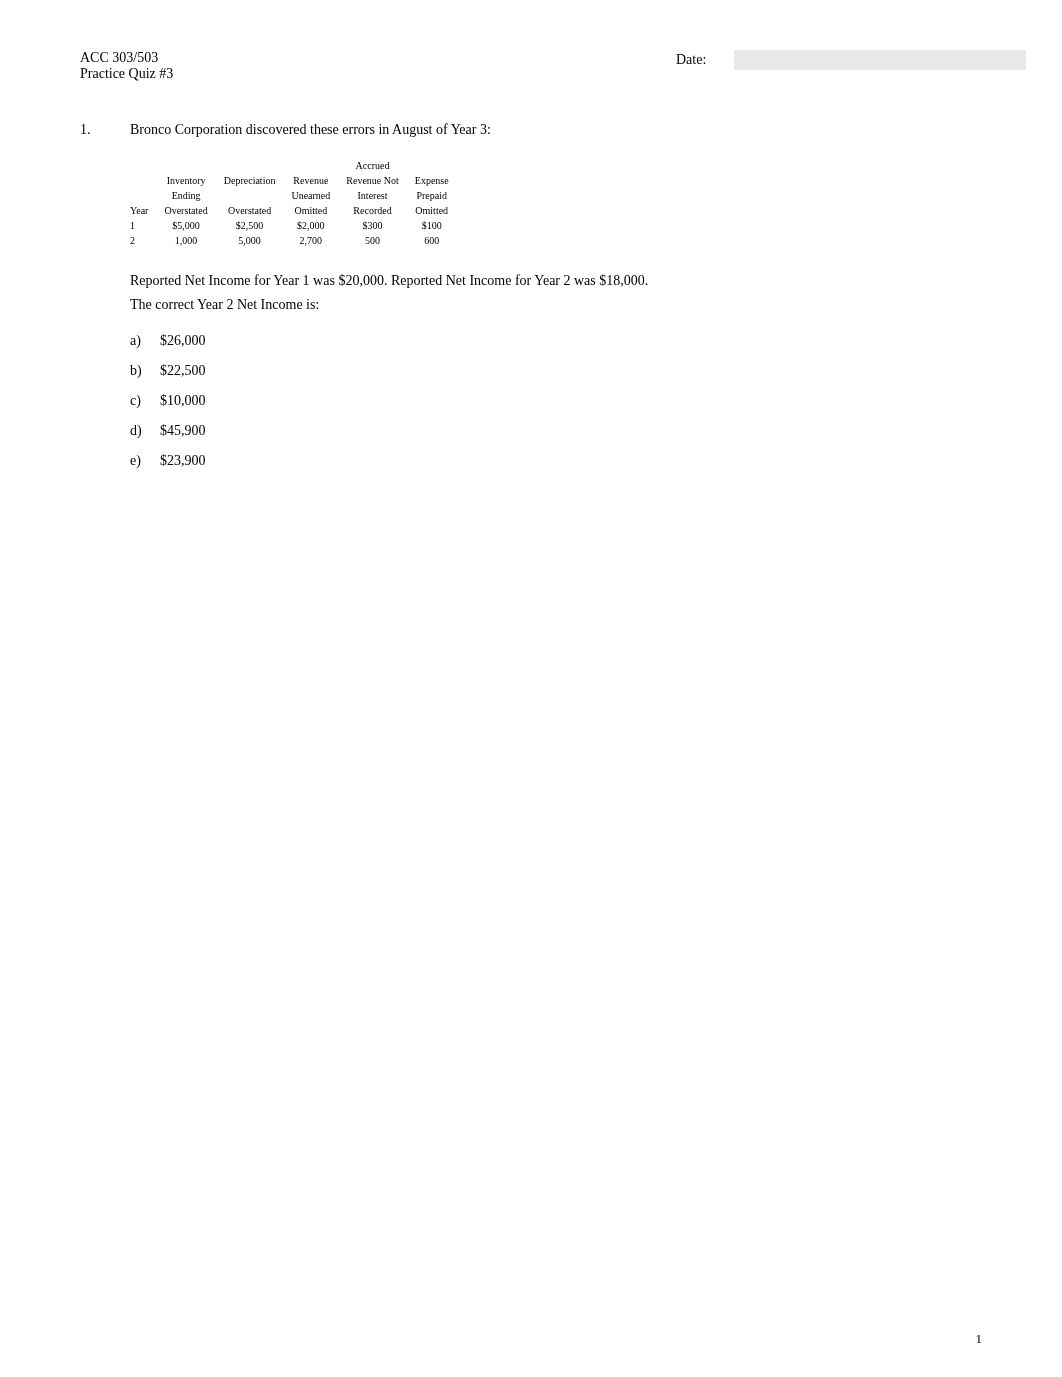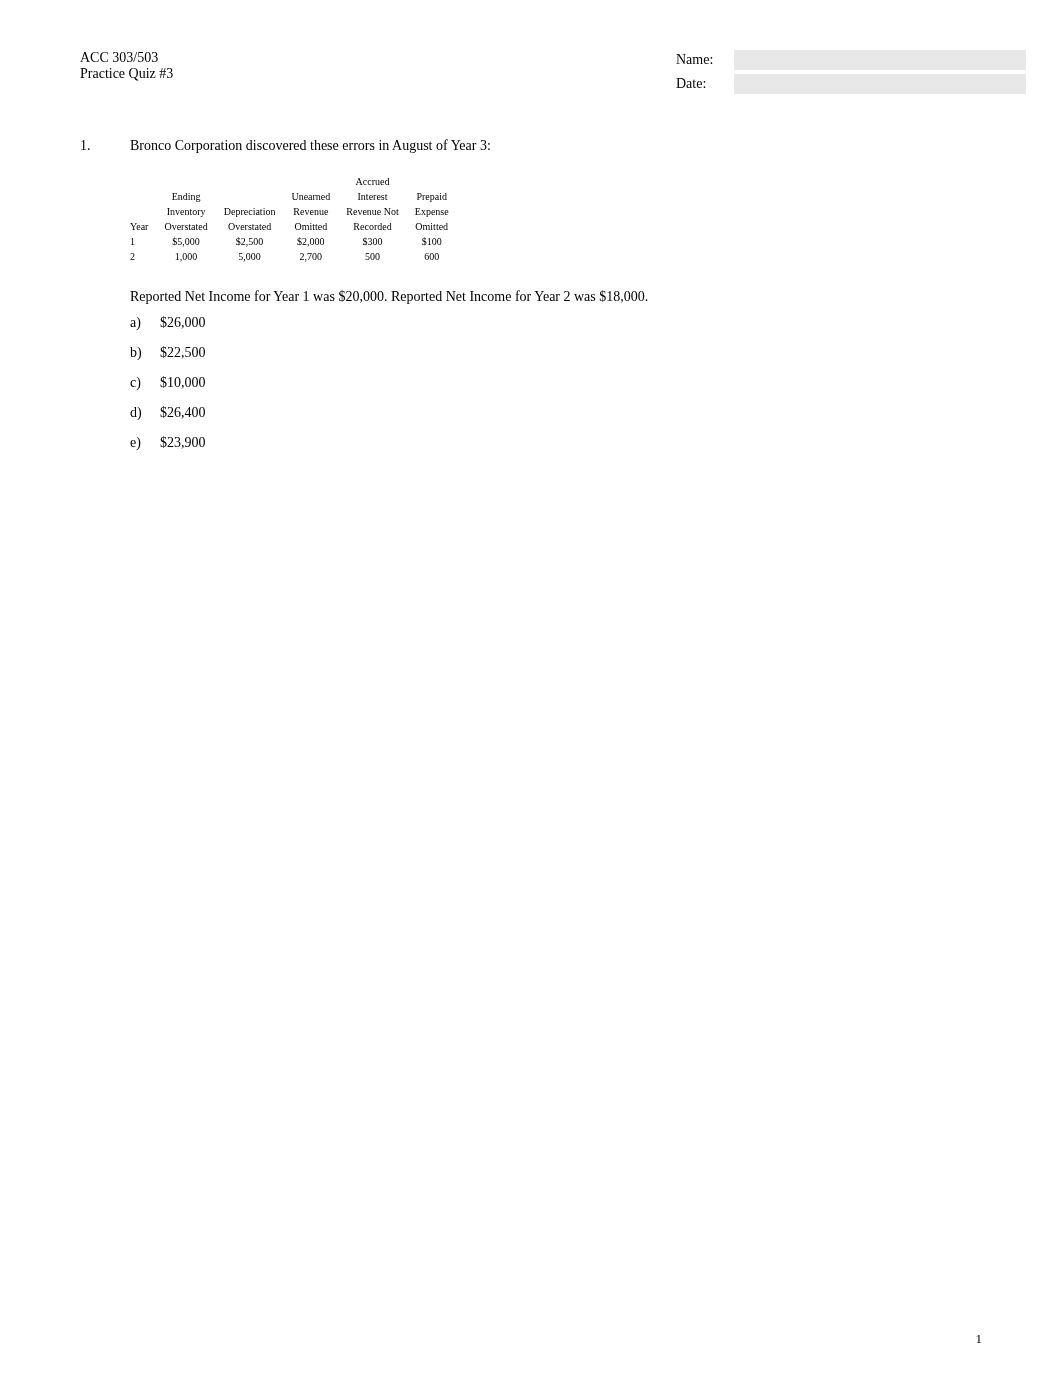--- a/index.html
+++ b/index.html
@@ -143,24 +143,20 @@
 
 <div class="page">
 
   <div class="header">
     <div class="header-left">
       <span>ACC 303/503</span>
       <span>Practice Quiz #3</span>
     </div>
     <div class="header-right">
       <div class="header-right-row">
-        <span class="header-label">Name:</span>
-        <div class="header-input-line"></div>
-      </div>
-      <div class="header-right-row">
         <span class="header-label">Date:</span>
         <div class="header-input-line"></div>
       </div>
     </div>
   </div>
 
   <div class="question-section">
 
     <div class="question-header">
       <span class="question-number">1.</span>
@@ -170,38 +166,38 @@
     <div class="table-container">
       <table>
         <thead>
           <tr>
             <td class="left-label"></td>
             <td></td>
             <td></td>
             <td></td>
             <td>Accrued</td>
             <td></td>
-          </tr>
-          <tr>
-            <td class="left-label"></td>
-            <td>Ending</td>
-            <td></td>
-            <td>Unearned</td>
-            <td>Interest</td>
-            <td>Prepaid</td>
           </tr>
           <tr>
             <td class="left-label"></td>
             <td>Inventory</td>
             <td>Depreciation</td>
             <td>Revenue</td>
             <td>Revenue Not</td>
             <td>Expense</td>
           </tr>
           <tr>
+            <td class="left-label"></td>
+            <td>Ending</td>
+            <td></td>
+            <td>Unearned</td>
+            <td>Interest</td>
+            <td>Prepaid</td>
+          </tr>
+          <tr>
             <td class="left-label">Year</td>
             <td>Overstated</td>
             <td>Overstated</td>
             <td>Omitted</td>
             <td>Recorded</td>
             <td>Omitted</td>
           </tr>
         </thead>
         <tbody>
           <tr>
@@ -221,37 +217,40 @@
             <td>600</td>
           </tr>
         </tbody>
       </table>
     </div>
 
     <div class="reported-income">
       <span>Reported Net Income for Year 1 was $20,000. Reported Net Income for Year 2 was $18,000.</span>
     </div>
 
+    <div class="correct-income">
+      <span>The correct Year 2 Net Income is:</span>
+    </div>
 
     <div class="answer-choices">
       <div class="answer-row">
         <span class="answer-letter">a)</span>
         <span class="answer-value">$26,000</span>
       </div>
       <div class="answer-row">
         <span class="answer-letter">b)</span>
         <span class="answer-value">$22,500</span>
       </div>
       <div class="answer-row">
         <span class="answer-letter">c)</span>
         <span class="answer-value">$10,000</span>
       </div>
       <div class="answer-row">
         <span class="answer-letter">d)</span>
-        <span class="answer-value">$26,400</span>
+        <span class="answer-value">$45,900</span>
       </div>
       <div class="answer-row">
         <span class="answer-letter">e)</span>
         <span class="answer-value">$23,900</span>
       </div>
     </div>
 
   </div>
 
   <div class="page-number">1</div>

